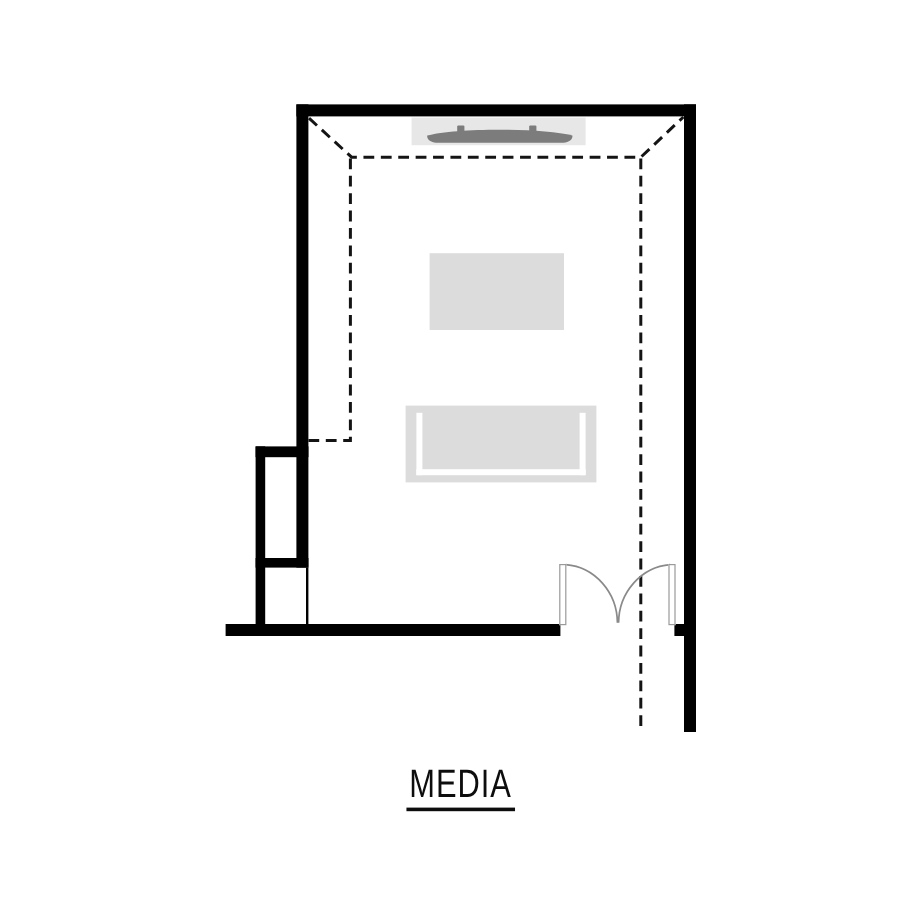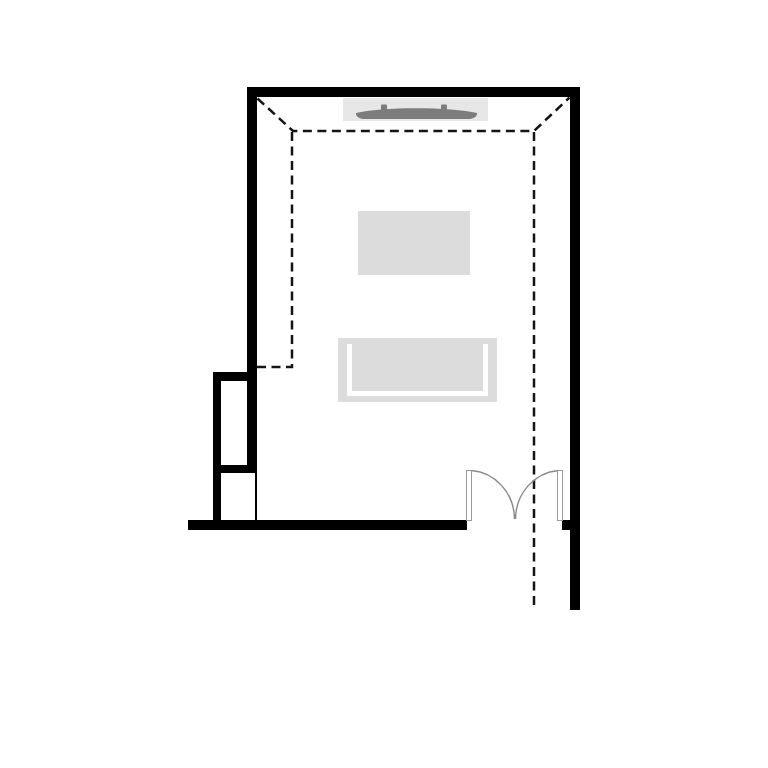--- a/index.html
+++ b/index.html
@@ -81,14 +81,17 @@
     <path class="swing" d="M471.5 470.5 A46.5 49 0 0 1 514.5 519"></path>
     <path class="swing" d="M558.5 470.5 A46.5 49 0 0 0 515.5 519"></path>
     <path class="tvfill" d="M356 113 C380 106.5 452 106.5 477 113 L477 114 C476.5 117.5 472.5 119 468 119 L365 119 C360.5 119 356.5 117.5 356 114 Z"></path>
     <rect class="tvfill" x="381" y="104.5" width="6" height="6" rx="1"></rect>
     <rect class="tvfill" x="441" y="104.5" width="6" height="6" rx="1"></rect>
   </svg>
 
   <div class="door-leaf" style="left:466px; top:470px;"></div>
   <div class="door-leaf" style="left:557px; top:470px;"></div>
 
+  <div class="room-label-wrap">
+    <span class="room-label">MEDIA</span>
+  </div>
 
 </div>
 
 </body></html>

